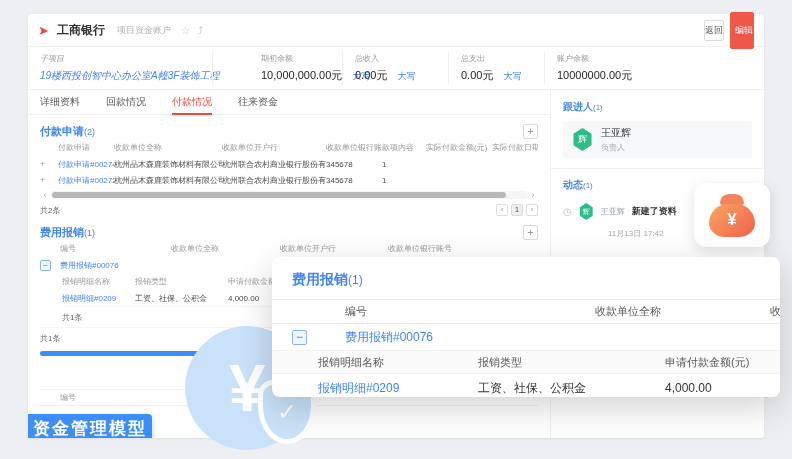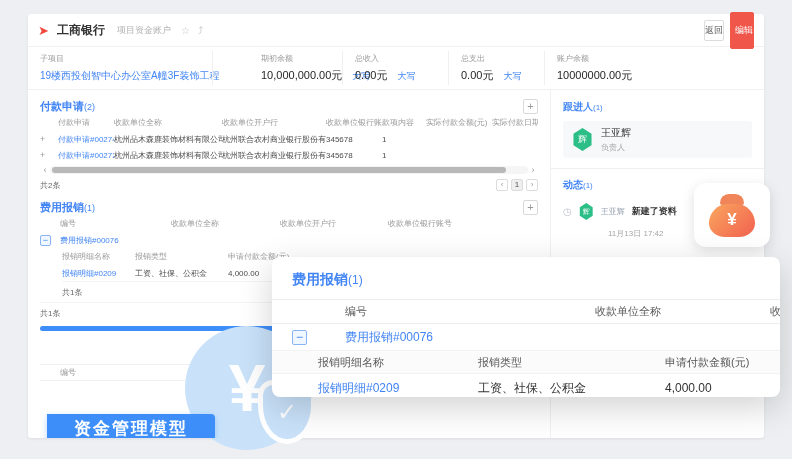--- a/index.html
+++ b/index.html
@@ -22,21 +22,21 @@
   .hd-ic { font-size:10px; color:#c2c2c2; margin-right:8px; }
   .hd-spacer { flex:1; }
   .btn-back { font-size:9px; color:#595959; background:#fff; border:1px solid #dcdcdc;
     border-radius:2px; padding:3px 0; margin-right:6px; cursor:pointer; }
   .btn-edit { font-size:9px; color:#fff; background:#f0564a; border:1px solid #f0564a;
     border-radius:2px; padding:11px 4px; max-width:24px; overflow:hidden; white-space:nowrap; cursor:pointer; }
   
   .summary { height:43px; display:flex; align-items:center; border-bottom:1px solid #f0f0f0; }
   .sum-field { padding:2px 12px; height:34px; display:flex; flex-direction:column; justify-content:space-between; }
   .sum-field + .sum-field { border-left:1px solid #efefef; }
-  .f1 { width:184px; } .f2 { width:130px;padding-left:48px; } .f3 { width:106px; } .f4 { width:96px; } .f5 { width:160px; }
+  .f1 { width:184px;font-style:italic; } .f2 { width:130px;padding-left:48px; } .f3 { width:106px; } .f4 { width:96px; } .f5 { width:160px; }
   .sum-label { font-size:8px; color:#9b9b9b; }
   .sum-val { font-size:11px; color:#262626; white-space:nowrap; }
   .sum-val.link { color:#4285f4; font-size:10px; }
   .caps { color:#4285f4; font-size:9px; margin-left:10px; cursor:pointer; }
   
   .content { display:flex; height:348px; }
   .main-panel { width:523px; border-right:1px solid #f0f0f0; position:relative; overflow:hidden; }
   
   .tab-bar { height:25px; display:flex; align-items:center; padding-left:12px;
     border-bottom:1px solid #f0f0f0; }
@@ -73,23 +73,23 @@
     background:#f0f7ff; font-size:9px; line-height:9px; text-align:center; cursor:pointer; }
   .nested { margin-left:22px; }
   .t3-grid { display:grid; grid-template-columns:73px 93px 1fr; align-items:center; }
   .sub-foot { font-size:8px; color:#666; padding:5px 0 4px; border-top:1px solid #f5f5f5; }
   .blue-scroll { height:5px; width:256px; background:#3d8ef8; border-radius:3px; margin-top:3px; cursor:grab; }
   
   .bottom-head { display:grid; grid-template-columns:20px 150px 1fr; align-items:center;
     border-top:1px solid #f0f0f0; border-bottom:1px solid #f0f0f0; height:17px; margin-top:33px;
     font-size:8px; color:#9b9b9b; }
   
-  .model-badge { position:absolute; left:0; top:324px; height:30px; line-height:30px; padding:0 27px;
+  .model-badge { position:absolute; left:0; top:324px; height:30px; line-height:30px; padding:0 5px;
     background:#3d8ef8; color:#fff; font-size:17px; font-weight:bold; letter-spacing:2px;
-    border-radius:0 4px 4px 0; z-index:30; box-shadow:0 2px 6px rgba(61,142,248,.35);margin-left:19px; }
+    border-radius:0 4px 4px 0; z-index:30; box-shadow:0 2px 6px rgba(61,142,248,.35); }
   
   .sidebar { flex:1; padding:10px 12px 0; }
   .side-title { font-size:10px; font-weight:bold; color:#4285f4; margin-bottom:7px; }
   .side-count { font-size:8px; font-weight:normal; color:#4285f4; }
   .person-card { background:#f7f8fa; border-radius:3px; padding:5px 9px; display:flex; align-items:center; gap:8px; cursor:pointer; }
   .hex { width:21px; height:23px; background:#2cbe87; color:#fff; font-size:9px; display:flex;
     align-items:center; justify-content:center;
     clip-path:polygon(50% 0,93% 25%,93% 75%,50% 100%,7% 75%,7% 25%); }
   .hex.small { width:15px; height:17px; font-size:7px; }
   .p-name { font-size:10px; color:#333; }
@@ -170,20 +170,26 @@
     <div class="sum-field f5">
       <span class="sum-label">账户余额</span>
       <span class="sum-val">10000000.00元</span>
     </div>
   </div>
 
   <div class="content">
 
     <div class="main-panel">
 
+      <div class="tab-bar">
+        <span class="tab">详细资料</span>
+        <span class="tab">回款情况</span>
+        <span class="tab active">付款情况</span>
+        <span class="tab">往来资金</span>
+      </div>
 
       <div class="sec-pad">
 
         <div class="sec-head">
           <span class="sec-title"><span>付款申请</span><span class="sec-count">(2)</span></span>
           <span class="add-btn">+</span>
         </div>
 
         <div class="t1-grid t-head">
           <span></span>

